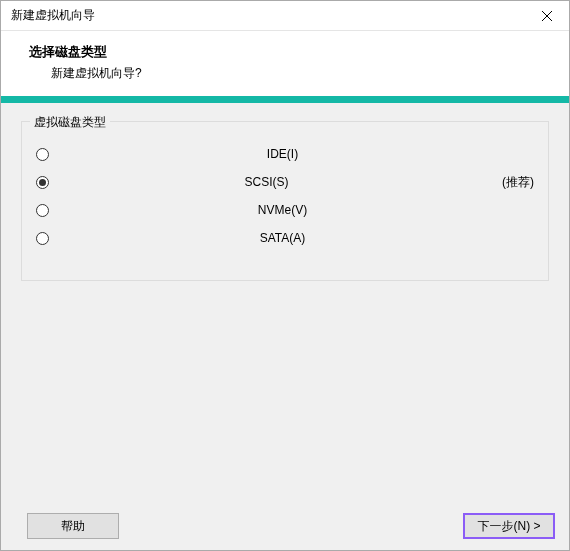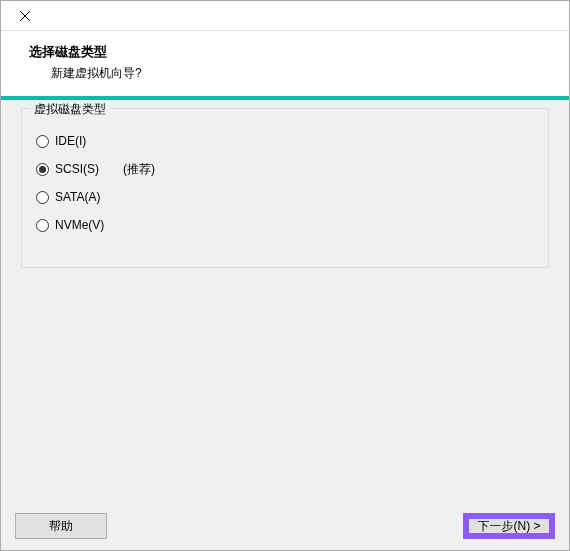--- a/index.html
+++ b/index.html
@@ -38,37 +38,37 @@
       justify-content: center;
       cursor: pointer;
     }
     .close-btn svg {
       width: 10px;
       height: 10px;
     }
     .header {
       padding: 12px 16px 14px 28px;
       background: #ffffff;
-      border-bottom: 4px solid #14b8a6;
+      border-bottom: 7px solid #14b8a6;
     }
     .header-title {
       font-size: 13px;
       font-weight: bold;
       color: #000;
       margin-bottom: 4px;
     }
     .header-subtitle {
       font-size: 12px;
       color: #000;
       padding-left: 22px;
     }
     .content {
       flex: 1;
       background: #f0f0f0;
-      padding: 8px 20px;
+      padding: 18px 20px;
     }
     .groupbox {
       border: 1px solid #dcdcdc;
       background: #f0f0f0;
       padding: 0;
       position: relative;
       padding-top: 4px;
       height: 160px;
     }
     .groupbox-label {
@@ -80,20 +80,21 @@
       font-size: 12px;
       color: #000;
     }
     .radio-list {
       padding: 14px 14px 12px 14px;
     }
     .radio-row {
       display: flex;
       align-items: center;
       height: 28px;
+      justify-content: space-between;
     }
     .radio-circle {
       width: 13px;
       height: 13px;
       border: 1px solid #333;
       border-radius: 50%;
       background: #fff;
       display: inline-flex;
       align-items: center;
       justify-content: center;
@@ -135,30 +136,32 @@
       border: 1px solid #adadad;
       font-size: 12px;
       color: #000;
       cursor: pointer;
       padding: 0 8px;
       display: inline-flex;
       align-items: center;
       justify-content: center;
     }
     .btn.btn-default {
-      border: 6px solid #8b5cf6;
+      border: 2px solid #8b5cf6;
     }
     .btn.btn-help {
       min-width: 92px;
+      margin-left: 12px;
     }
   </style>
 </head>
 <body>
 
 <div class="titlebar">
+  <span class="titlebar-title">新建虚拟机向导</span>
   <div class="close-btn">
     <svg viewBox="0 0 10 10">
       <line x1="0" y1="0" x2="10" y2="10" stroke="#000" stroke-width="1"></line>
       <line x1="10" y1="0" x2="0" y2="10" stroke="#000" stroke-width="1"></line>
     </svg>
   </div>
 </div>
 
 <div class="header">
   <div class="header-title">选择磁盘类型</div>
@@ -177,27 +180,27 @@
       </div>
 
       <div class="radio-row">
         <span class="radio-circle checked"></span>
         <span class="radio-label">SCSI(S)</span>
         <span class="radio-hint">(推荐)</span>
       </div>
 
       <div class="radio-row">
         <span class="radio-circle"></span>
+        <span class="radio-label">NVMe(V)</span>
+        <span class="radio-hint"></span>
+      </div>
+
+      <div class="radio-row">
+        <span class="radio-circle"></span>
         <span class="radio-label">SATA(A)</span>
-        <span class="radio-hint"></span>
-      </div>
-
-      <div class="radio-row">
-        <span class="radio-circle"></span>
-        <span class="radio-label">NVMe(V)</span>
         <span class="radio-hint"></span>
       </div>
 
     </div>
   </div>
 </div>
 
 <div class="footer">
   <button class="btn btn-help">帮助</button>
   <div class="footer-spacer"></div>

